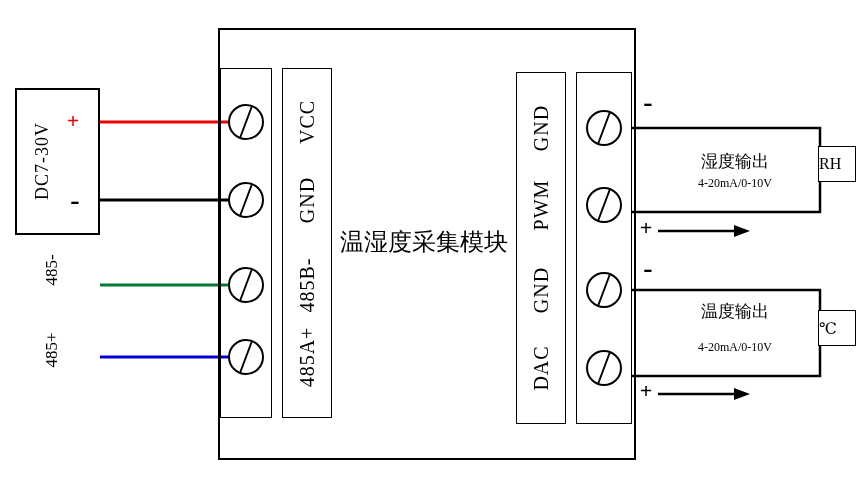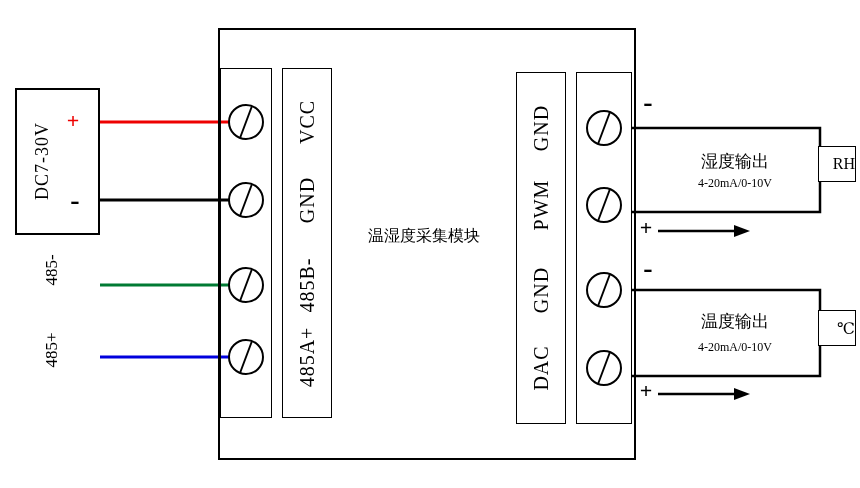--- a/index.html
+++ b/index.html
@@ -8,21 +8,21 @@
   .canvas { position:relative; width:860px; height:488px; background:#fff; overflow:hidden; }
   .layer { position:absolute; left:0; top:0; width:860px; height:488px; }
   .box { position:absolute; border:2px solid #000; background:transparent; }
   .strip { position:absolute; border:1.5px solid #000; background:transparent; }
   .vtext { position:absolute; transform:translate(-50%,-50%) rotate(-90deg); transform-origin:center;
            white-space:nowrap; text-align:center; }
   .ctext { position:absolute; text-align:center; white-space:nowrap; }
   .term-label { font-size:20px; letter-spacing:1px; }
   .sign { position:absolute; text-align:center; font-weight:bold; line-height:1; }
   .unit-box { position:absolute; border:1.5px solid #000; background:#fff; display:flex;
-              align-items:center; justify-content:flex-end; font-size:16px; }
+              align-items:center; justify-content:flex-start; font-size:16px; }
   .out-title { font-size:17px; }
   .out-range { font-size:12px; }
 </style>
 </head>
 <body>
 
 <div class="canvas">
 
   <svg class="layer" viewBox="0 0 860 488">
 
@@ -88,39 +88,39 @@
   <div class="vtext term-label" style="left:307px; top:122px;">VCC</div>
   <div class="vtext term-label" style="left:307px; top:200px;">GND</div>
   <div class="vtext term-label" style="left:307px; top:285px;">485B-</div>
   <div class="vtext term-label" style="left:307px; top:357px;">485A+</div>
 
   <div class="vtext term-label" style="left:541px; top:128px;">GND</div>
   <div class="vtext term-label" style="left:541px; top:205px;">PWM</div>
   <div class="vtext term-label" style="left:541px; top:290px;">GND</div>
   <div class="vtext term-label" style="left:541px; top:368px;">DAC</div>
 
-  <div class="ctext" style="left:332px; top:226px; width:184px; font-size:16px;">温湿度采集模块</div>
+  <div class="ctext" style="left:332px; top:226px; width:184px; font-size:24px;">温湿度采集模块</div>
 
   <div class="box" style="left:15px; top:88px; width:85px; height:147px;"></div>
   <div class="vtext" style="left:42px; top:161px; font-size:18px; letter-spacing:1px;">DC7-30V</div>
   <div class="sign" style="left:62px; top:110px; width:22px; font-size:22px; color:#ee0000;">+</div>
   <div class="sign" style="left:64px; top:186px; width:22px; font-size:28px; color:#000;">-</div>
 
   <div class="vtext" style="left:52px; top:270px; font-size:17px;">485-</div>
   <div class="vtext" style="left:52px; top:350px; font-size:17px;">485+</div>
 
   <div class="sign" style="left:638px; top:88px; width:20px; font-size:28px;">-</div>
   <div class="ctext out-title" style="left:655px; top:150px; width:160px;">湿度输出</div>
   <div class="ctext out-range" style="left:655px; top:176px; width:160px;">4-20mA/0-10V</div>
   <div class="unit-box" style="left:818px; top:146px; width:38px; height:36px;">
     <span>RH</span>
   </div>
   <div class="sign" style="left:636px; top:217px; width:20px; font-size:22px;">+</div>
 
   <div class="sign" style="left:638px; top:254px; width:20px; font-size:28px;">-</div>
-  <div class="ctext out-title" style="left:655px; top:310px; width:160px;">温度输出</div>
+  <div class="ctext out-title" style="left:655px; top:300px; width:160px;">温度输出</div>
   <div class="ctext out-range" style="left:655px; top:340px; width:160px;">4-20mA/0-10V</div>
   <div class="unit-box" style="left:818px; top:310px; width:38px; height:36px;">
     <span>℃</span>
   </div>
   <div class="sign" style="left:636px; top:380px; width:20px; font-size:22px;">+</div>
 
 </div>
 
 </body></html>

